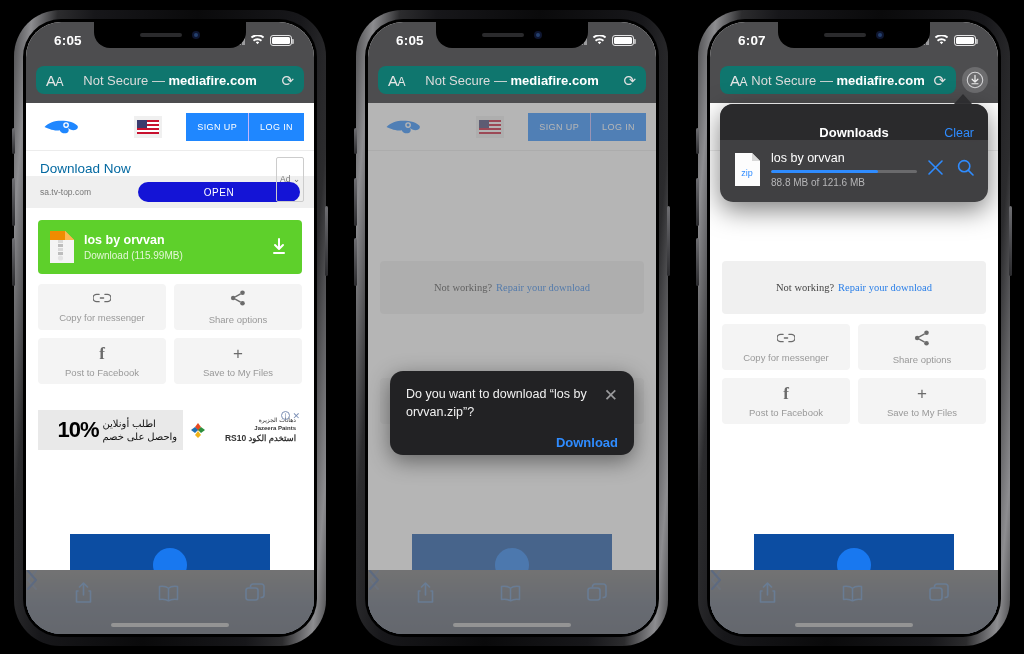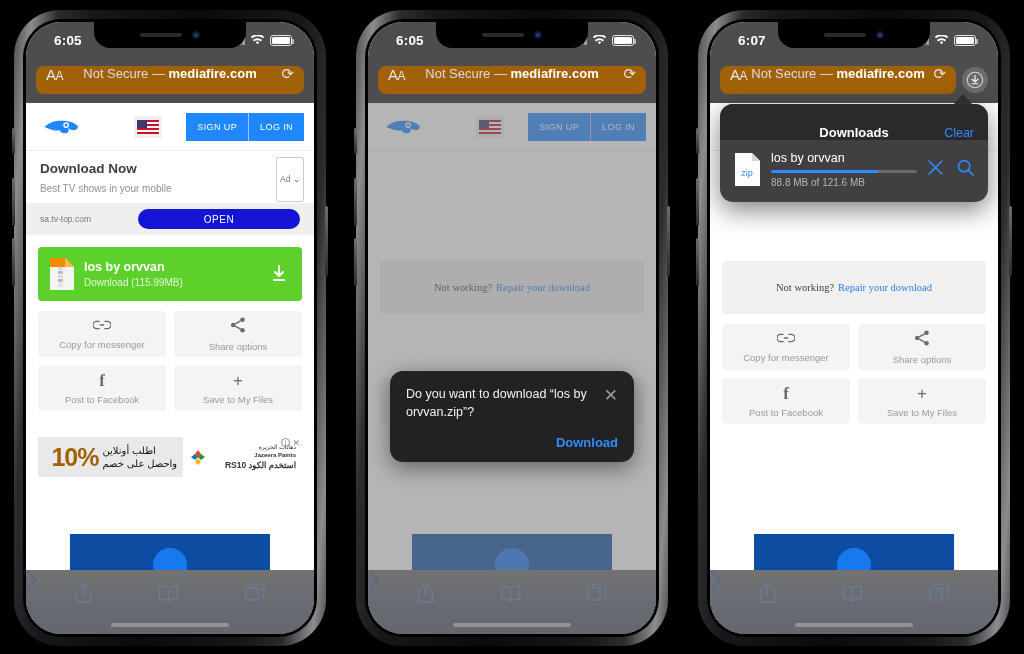--- a/index.html
+++ b/index.html
@@ -91,23 +91,23 @@
   
   .urlbar-wrap {
     flex: 0 0 auto;
     background: #4d4d4f;
     padding: 0 10px 9px 10px;
     display: flex; align-items: center; gap: 6px;
   }
   .urlbar {
     flex: 1;
     height: 28px;
-    background: #a16207;
+    background: #0f766e;
     border-radius: 8px;
-    display: flex; align-items: flex-start;
+    display: flex; align-items: center;
     padding: 0 10px;
     position: relative;
   }
   .aa { font-size: 12px; color: #e6e6e6; letter-spacing: -.5px; }
   .aa b { font-size: 15px; font-weight: 400; }
   .url-text {
     position: absolute; left: 0; right: 0;
     text-align: center;
     font-size: 13px;
     color: #dcdcdc;
@@ -151,21 +151,21 @@
   }
   .hbtn + .hbtn { border-left: 1px solid #c4b5fd; }
 
   .ad-unit { background:#fff; padding: 10px 14px 0 14px; position: relative; }
   .ad-badge {
     position:absolute; top: 6px; right: 10px;
     font-size: 8.5px; color:#777;
     border:1px solid #ccc; border-radius:2px;
     padding: 16px 3px; line-height: 11px;
   }
-  .ad-title { font-size: 13.5px; font-weight: 700; color: #404040; }
+  .ad-title { font-size: 13.5px; font-weight: 400; color: #0369a1; }
   .ad-sub { font-size: 10px; color:#909090; margin-top: 7px; padding-bottom:9px; }
   .ad-cta-row {
     background:#efefef; display:flex; align-items:center;
     padding: 6px 14px; margin: 0 -14px;
   }
   .ad-dom { font-size: 8.5px; color:#777; }
   .ad-open {
     margin-left: auto; width: 162px; height: 20px;
     background:#1414d6; color:#fff; border-radius: 10px;
     font-size: 10px; font-weight:400; letter-spacing:.6px;
@@ -202,21 +202,21 @@
   .tile-label { font-size: 9.5px; color:#999; }
   .tile-icon { color:#6b6b6b; line-height:1; }
 
   .banner-ad {
     margin: 26px 12px 0 12px; height: 40px;
     background:#e9e9e9;
     display:flex; align-items:center; overflow:hidden;
     position:relative;
   }
   .banner-left { width:55%; height:100%; display:flex; align-items:center; justify-content:flex-end; gap:4px; padding-right:6px;}
-  .banner-pct { font-size:25px; font-weight:800; color:#a16207; letter-spacing:-1px; }
+  .banner-pct { font-size:22px; font-weight:800; color:#000000; letter-spacing:-1px; }
   .banner-ar { font-size: 10px; color:#111; text-align:left; line-height:1.35; direction:rtl; }
   .banner-right { flex:1; height:100%; background:#fff; display:flex; flex-direction:column; justify-content:center; padding:0 6px; position:relative;}
   .banner-brand { font-size:6px; color:#333; text-align:right; line-height:1.3;}
   .banner-code { font-size:8.5px; color:#333; text-align:right; font-weight:700; direction:rtl;}
   .banner-x { position:absolute; top:1px; right:2px; font-size:9px; color:#7b8fb5; }
   .banner-i { position:absolute; top:1px; right:12px; width:9px;height:9px;border-radius:50%;border:1px solid #7b8fb5;color:#7b8fb5;font-size:7px;display:flex;align-items:center;justify-content:center;}
   .paintblob { position:absolute; left:6px; top:50%; transform:translateY(-50%); }
 
   .blue-block {
     position:absolute; left:50%; transform:translateX(-50%);
@@ -246,21 +246,21 @@
   
   .dim { position:absolute; inset:0; background:rgba(120,120,120,.55); z-index:20; }
 
   
   .confirm {
     position:absolute; z-index:30;
     left: 22px; right: 22px;
     top: 268px;
     background: #222224;
     border-radius: 13px;
-    padding: 14px 16px 12px 16px;
+    padding: 14px 16px 5px 16px;
     box-shadow: 0 6px 22px rgba(0,0,0,.45);
   }
   .confirm-row { display:flex; align-items:flex-start; gap:8px; }
   .confirm-text { font-size:12.5px; color:#f2f2f2; line-height:1.45; flex:1; }
   .confirm-close { color:#9a9a9c; font-size:17px; line-height:1; margin-top:2px; }
   .confirm-action { text-align:right; margin-top:14px; font-size:13px; color:#2f8cff; font-weight:700; }
 
   
   .popover {
     position:absolute; z-index:30;
@@ -361,21 +361,20 @@
               <div style="display:flex">
                 <div class="hbtn">SIGN UP</div>
                 <div class="hbtn">LOG IN</div>
               </div>
             </div>
           </div>
 
           <div class="ad-unit">
             <div class="ad-badge"><span>Ad</span> ⌄</div>
             <div class="ad-title">Download Now</div>
-            <div class="ad-sub">Best TV shows in your mobile</div>
             <div class="ad-cta-row">
               <div class="ad-dom">sa.tv-top.com</div>
               <div class="ad-open">OPEN</div>
             </div>
           </div>
 
           <div class="dl-green">
             <svg class="zipicon" viewBox="0 0 26 32">
               <path d="M2 0h15l9 9v23H2z" fill="#f4f4f4"></path>
               <path d="M2 0h15l9 9H2z" fill="#f08c00"></path>

